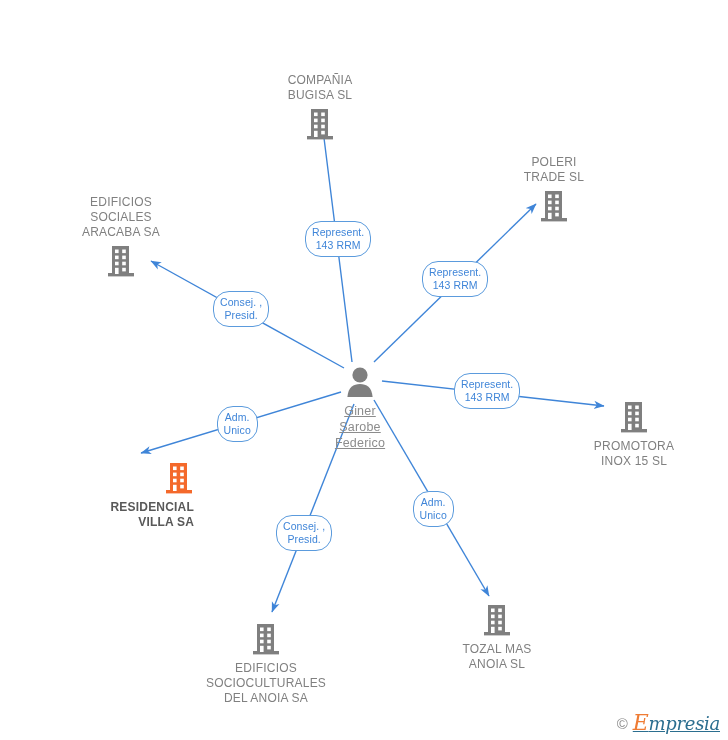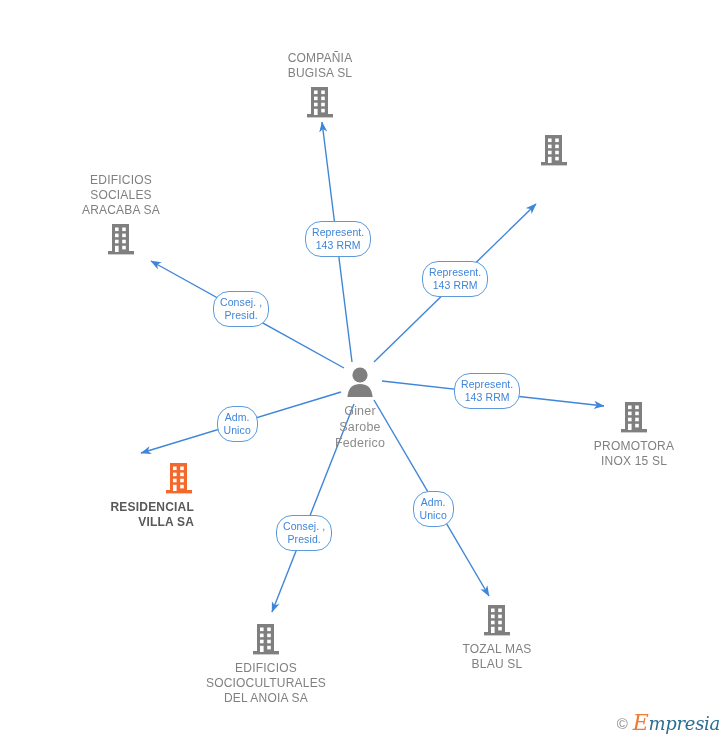--- a/index.html
+++ b/index.html
@@ -43,32 +43,34 @@
     display: block;
     margin: 0 auto;
     line-height: 0;
   }
   .node-label {
     display: block;
     font-size: 12px;
     color: #808080;
     letter-spacing: 0.2px;
     white-space: pre-line;
+    margin-top: 22px;
   }
   .node.label-above .node-label { margin-bottom: 4px; }
   .node.label-below .node-label { margin-top: 5px; }
 
   .node.focus .node-label {
     color: #595959;
     font-weight: bold;
   }
   .node.person .node-label {
     color: #8c8c8c;
     font-size: 12.5px;
     line-height: 16px;
+    text-decoration: underline;
   }
 
   
   .edge-label {
     position: absolute;
     box-sizing: border-box;
     background: #ffffff;
     border: 1.3px solid #5b9bdd;
     border-radius: 16px;
     color: #3f85d8;
@@ -95,20 +97,21 @@
     color: #8a8a8a;
     line-height: 1;
   }
   #watermark .brand {
     font-family: "DejaVu Serif", serif;
     font-style: italic;
     font-size: 18px;
     line-height: 1;
     color: #2b6e8f;
     letter-spacing: -0.3px;
+    text-decoration: underline;
   }
   #watermark .brand .cap {
     color: #ef7c34;
     font-size: 22px;
   }
 </style>
 </head>
 <body>
 
 <svg id="graph-canvas" viewBox="0 0 728 740" xmlns="http://www.w3.org/2000/svg">
@@ -139,20 +142,22 @@
           <rect x="16.2" y="5.5" width="3.6" height="3.6" fill="#ffffff"></rect>
           <rect x="9" y="11.6" width="3.6" height="3.6" fill="#ffffff"></rect>
           <rect x="16.2" y="11.6" width="3.6" height="3.6" fill="#ffffff"></rect>
           <rect x="9" y="17.7" width="3.6" height="3.6" fill="#ffffff"></rect>
           <rect x="16.2" y="17.7" width="3.6" height="3.6" fill="#ffffff"></rect>
           <rect x="9" y="23.8" width="3.6" height="6.2" fill="#ffffff"></rect>
           <rect x="16.2" y="23.8" width="3.6" height="3.6" fill="#ffffff"></rect>
         </svg></span>
     </div>
     <div class="node label-above" style="left: 554px; top: 133px;">
+      <span class="node-label">POLERI
+TRADE  SL</span>
       <span class="node-icon"><svg width="30" height="34" viewBox="0 0 30 34" xmlns="http://www.w3.org/2000/svg">
           <rect x="6" y="2" width="17" height="28" fill="#7f7f7f"></rect>
           <rect x="2" y="29" width="26" height="3.4" fill="#7f7f7f"></rect>
           <rect x="9" y="5.5" width="3.6" height="3.6" fill="#ffffff"></rect>
           <rect x="16.2" y="5.5" width="3.6" height="3.6" fill="#ffffff"></rect>
           <rect x="9" y="11.6" width="3.6" height="3.6" fill="#ffffff"></rect>
           <rect x="16.2" y="11.6" width="3.6" height="3.6" fill="#ffffff"></rect>
           <rect x="9" y="17.7" width="3.6" height="3.6" fill="#ffffff"></rect>
           <rect x="16.2" y="17.7" width="3.6" height="3.6" fill="#ffffff"></rect>
           <rect x="9" y="23.8" width="3.6" height="6.2" fill="#ffffff"></rect>
@@ -232,21 +237,21 @@
           <rect x="9" y="5.5" width="3.6" height="3.6" fill="#ffffff"></rect>
           <rect x="16.2" y="5.5" width="3.6" height="3.6" fill="#ffffff"></rect>
           <rect x="9" y="11.6" width="3.6" height="3.6" fill="#ffffff"></rect>
           <rect x="16.2" y="11.6" width="3.6" height="3.6" fill="#ffffff"></rect>
           <rect x="9" y="17.7" width="3.6" height="3.6" fill="#ffffff"></rect>
           <rect x="16.2" y="17.7" width="3.6" height="3.6" fill="#ffffff"></rect>
           <rect x="9" y="23.8" width="3.6" height="6.2" fill="#ffffff"></rect>
           <rect x="16.2" y="23.8" width="3.6" height="3.6" fill="#ffffff"></rect>
         </svg></span>
       <span class="node-label">TOZAL MAS
-BLAU SL</span>
+ANOIA SL</span>
     </div>
     <div class="node label-below person" style="left: 360px; top: 366px;">
       <span class="node-icon"><svg width="30" height="32" viewBox="0 0 30 32" xmlns="http://www.w3.org/2000/svg">
           <circle cx="15" cy="9" r="7.6" fill="#7f7f7f"></circle>
           <path d="M2.4 31 C3.2 21.2 8.4 18 15 18 C21.6 18 26.8 21.2 27.6 31 Z" fill="#7f7f7f"></path>
         </svg></span>
       <span class="node-label">Giner
 Sarobe
 Federico</span>
     </div>

